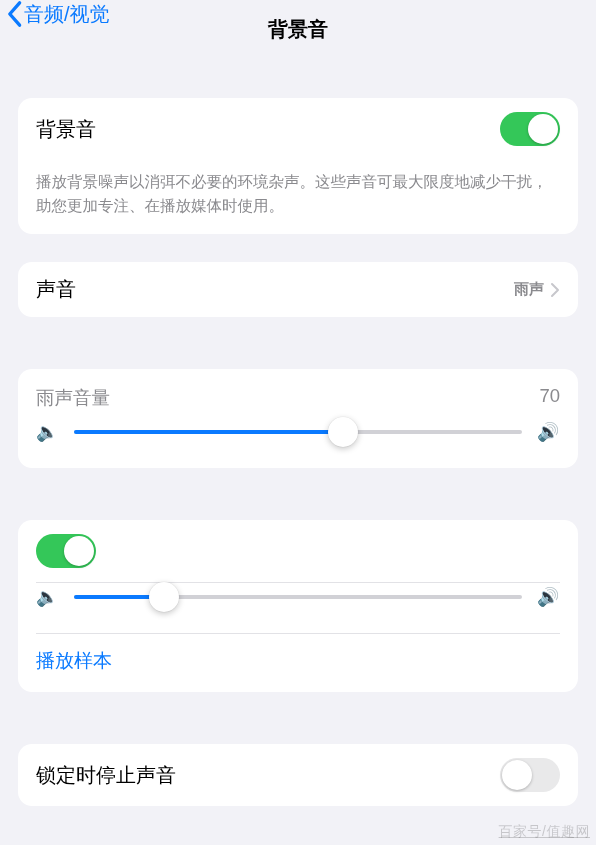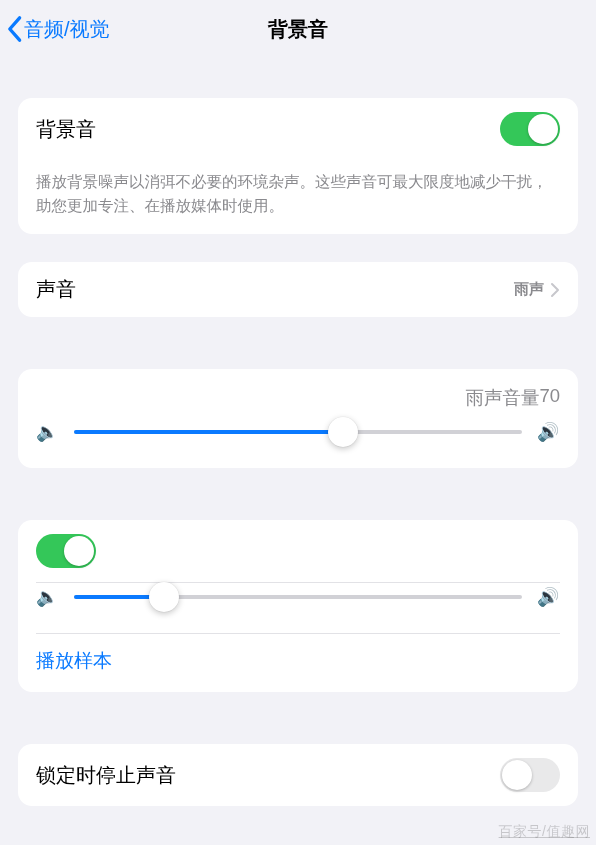--- a/index.html
+++ b/index.html
@@ -8,21 +8,21 @@
     --text:#000000;
     --sec:#8a8a8e;
     --blue:#0a7aff;
     --green:#34c759;
     --sep:#e2e2e6;
     --thumb:#ffffff;
   }
   *{box-sizing:border-box;font-family:-apple-system,BlinkMacSystemFont,"Helvetica Neue",Arial,sans-serif;}
   html,body{margin:0;padding:0;background:var(--bg);}
   .screen{width:596px;height:845px;background:var(--bg);position:relative;overflow:hidden;}
-  .nav{height:58px;display:flex;align-items:center;position:relative;background:var(--bg);}
+  .nav{height:58px;display:flex;align-items:flex-start;position:relative;background:var(--bg);}
   .back{display:flex;align-items:center;color:var(--blue);font-size:20px;padding-left:4px;}
   .back svg{width:20px;height:28px;}
   .title{position:absolute;left:0;right:0;top:0;height:58px;display:flex;align-items:center;justify-content:center;font-size:20px;font-weight:600;color:var(--text);pointer-events:none;}
   .content{padding:0 18px;}
   .card{background:var(--card);border-radius:14px;overflow:hidden;}
   .row{display:flex;align-items:center;padding:14px 18px;min-height:52px;}
   .row-label{font-size:20px;color:var(--text);flex:1;}
   .row-value{font-size:15px;color:var(--sec);margin-right:6px;font-weight:bold;}
   .chev{color:#c7c7cc;}
   .chev svg{width:10px;height:16px;display:block;}
@@ -32,21 +32,21 @@
   .gap-md{height:28px;}
   .gap-xl{height:52px;}
 
   
   .tgl{width:60px;height:34px;border-radius:17px;background:#e9e9ea;position:relative;transition:background .15s;}
   .tgl.on{background:var(--green);}
   .tgl .knob{position:absolute;width:30px;height:30px;border-radius:50%;background:#fff;top:2px;left:2px;box-shadow:0 1px 3px rgba(0,0,0,.25);transition:left .15s;}
   .tgl.on .knob{left:28px;}
 
   
-  .sl-head{display:flex;justify-content:flex-end;padding:16px 18px 8px;font-size:18.5px;color:var(--sec);}
+  .sl-head{display:flex;justify-content:space-between;padding:16px 18px 8px;font-size:18.5px;color:var(--sec);}
   .sl-row{display:flex;align-items:center;padding:0 18px 22px;gap:16px;}
   .sp-ic{color:#8e8e93;flex:0 0 auto;min-width:20px;text-align:center;font-size:18px;}
   .track{flex:1;position:relative;height:28px;display:flex;align-items:center;}
   .rail{position:absolute;left:0;right:0;height:4px;border-radius:2px;background:#d1d1d6;}
   .fill{position:absolute;left:0;height:4px;border-radius:2px;background:var(--blue);}
   .knob2{position:absolute;width:30px;height:30px;border-radius:50%;background:var(--thumb);box-shadow:0 2px 6px rgba(0,0,0,.22),0 0 0 .5px rgba(0,0,0,.06);transform:translate(-50%,0);}
 
   .link-row{padding:14px 18px 18px;font-size:19px;color:var(--blue);}
 
   .wm{position:absolute;right:6px;bottom:4px;font-size:14px;color:rgba(0,0,0,.18);letter-spacing:.5px;pointer-events:none;text-decoration:underline;}

